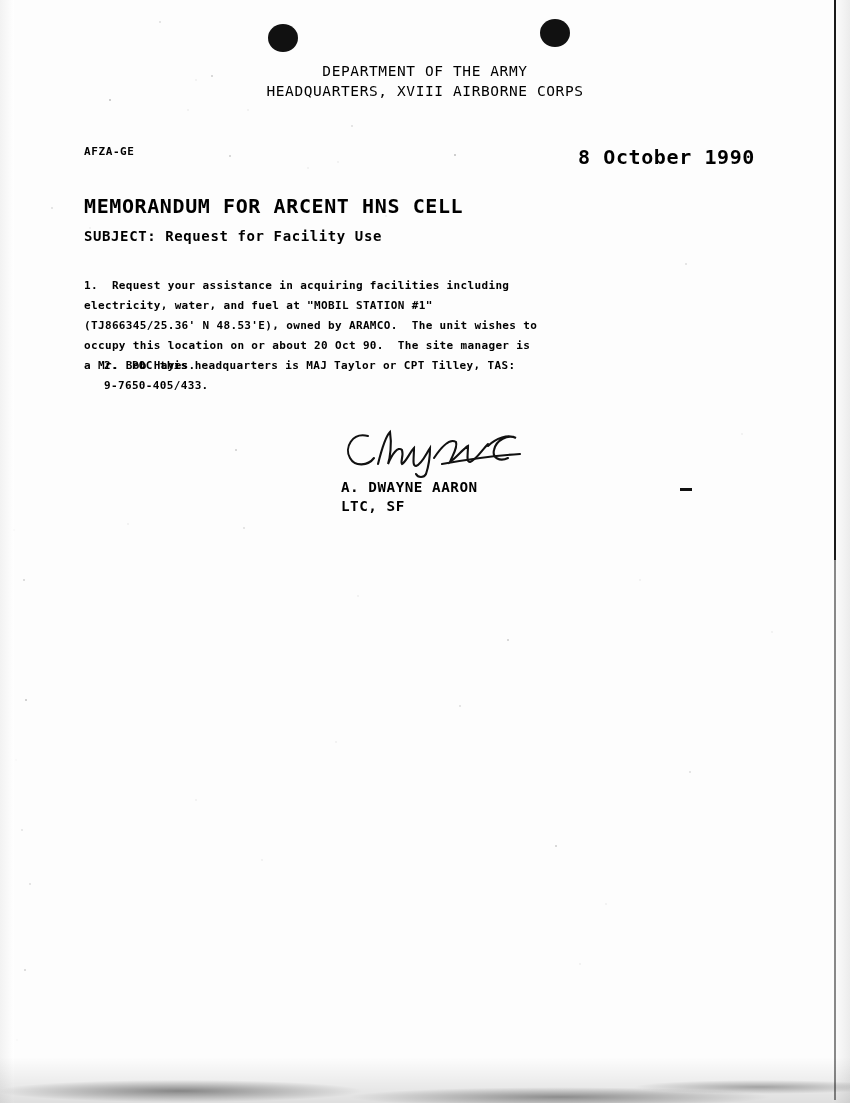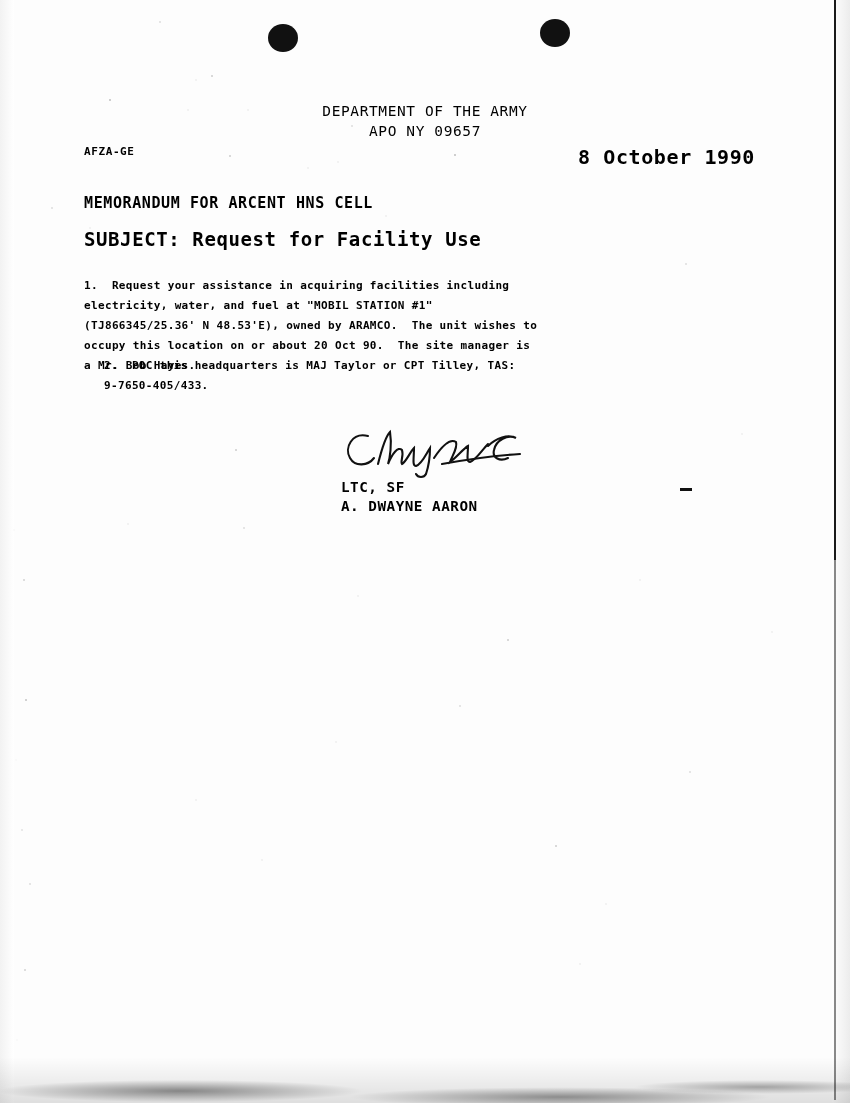--- a/index.html
+++ b/index.html
@@ -147,21 +147,20 @@
   .letterhead {
     position: absolute;
     left: 0;
     top: 62px;
     width: 850px;
     text-align: center;
     font-size: 14.5px;
     letter-spacing: .6px;
     line-height: 19.5px;
     font-family: "DejaVu Sans Mono", monospace;
-    margin-top: 40px;
   }
   .office-symbol {
     position: absolute;
     left: 84px;
     top: 145px;
     font-size: 11px;
     letter-spacing: .6px;
     font-weight: 700;
   }
   .doc-date {
@@ -169,29 +168,29 @@
     right: 95px;
     top: 145px;
     font-size: 20px;
     letter-spacing: .6px;
     font-weight: 700;
   }
   .memo-for {
     position: absolute;
     left: 84px;
     top: 194px;
-    font-size: 15px;
+    font-size: 20px;
     letter-spacing: .6px;
     font-weight: 700;
   }
   .subject-line {
     position: absolute;
     left: 84px;
     top: 228px;
-    font-size: 19px;
+    font-size: 14px;
     letter-spacing: .6px;
     font-weight: 700;
   }
   .para {
     position: absolute;
     left: 84px;
     font-size: 11px;
     letter-spacing: .35px;
     line-height: 20px;
     white-space: pre-wrap;
@@ -239,21 +238,21 @@
   <div class="speckles"></div>
   <div class="bottom-smudge"></div>
 
   <div class="hole hole-1"></div>
   <div class="hole hole-2"></div>
 
   <div class="doc">
 
     <div class="letterhead">
       <div>DEPARTMENT OF THE ARMY</div>
-      <div>APO NY  09657</div>
+      <div>HEADQUARTERS, XVIII AIRBORNE CORPS</div>
     </div>
 
     <div class="office-symbol">AFZA-GE</div>
     <div class="doc-date">8 October 1990</div>
 
     <div class="memo-for">MEMORANDUM FOR ARCENT HNS CELL</div>
     <div class="subject-line">SUBJECT:  Request for Facility Use</div>
 
     <div class="para para-1">1.  Request your assistance in acquiring facilities including
 electricity, water, and fuel at "MOBIL STATION #1"
@@ -267,20 +266,20 @@
       <g fill="none" stroke="#111111" stroke-width="2.1" stroke-linecap="round">
         <path d="M30 12 C14 8, 6 24, 12 34 C17 43, 30 42, 36 34"></path>
         <path d="M40 40 C44 24, 48 12, 52 8 C54 20, 52 34, 50 40 C54 30, 60 22, 64 26 C66 32, 62 38, 64 40 C68 38, 72 28, 76 24 C76 34, 74 42, 78 42 C84 40, 88 30, 92 24 C92 34, 90 44, 88 50 C86 54, 80 54, 78 50"></path>
         <path d="M96 34 C104 22, 112 14, 118 18 C120 24, 114 32, 112 38 C118 34, 126 24, 130 22 C130 30, 128 38, 132 38 C138 36, 144 26, 150 20"></path>
         <path d="M150 22 C158 14, 170 10, 178 14 C170 10, 158 16, 156 26 C154 34, 162 38, 170 34"></path>
         <path d="M104 40 C126 36, 152 32, 182 30"></path>
       </g>
     </svg>
 
     <div class="signature-block">
+      <div>A. DWAYNE AARON</div>
       <div>LTC, SF</div>
-      <div>A. DWAYNE AARON</div>
     </div>
 
     <div class="dash-mark"></div>
 
   </div>
 </div>
 
 </body></html>

